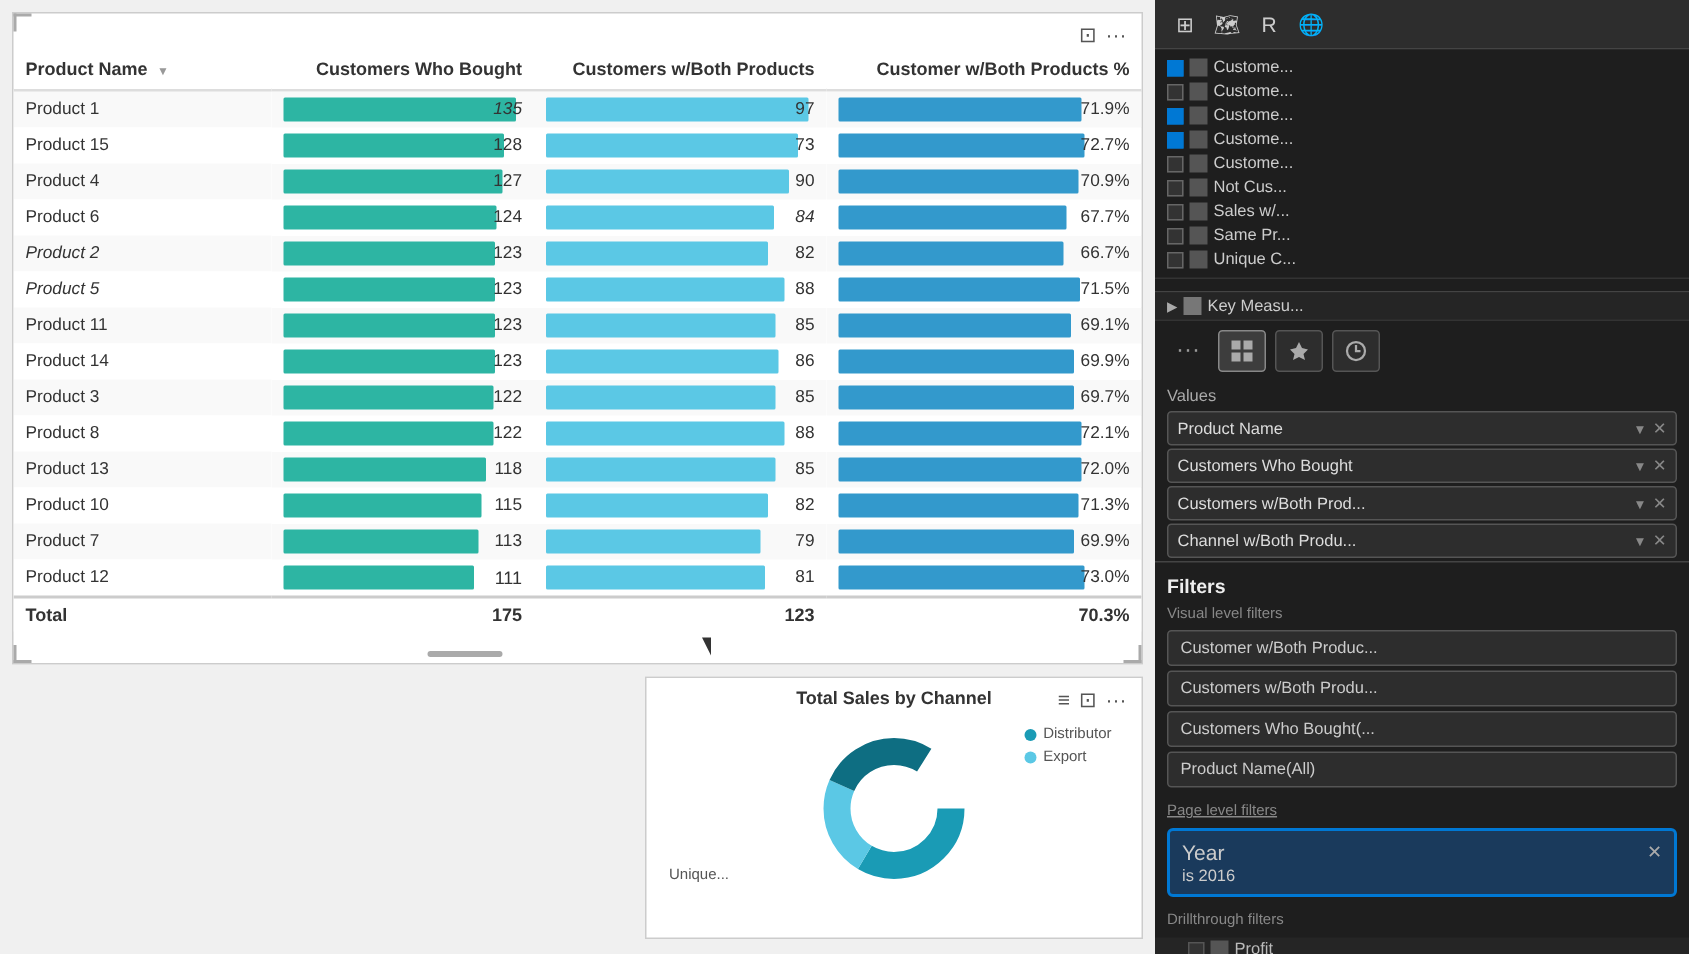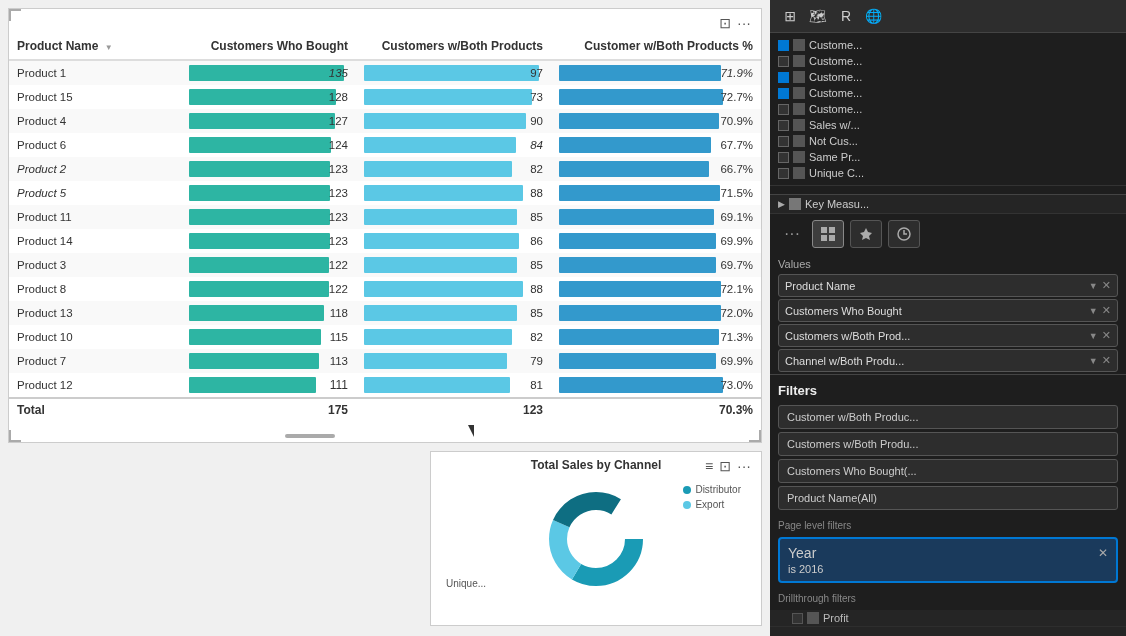--- a/index.html
+++ b/index.html
@@ -514,21 +514,21 @@
         <span style="position:absolute; right:0; font-size:11.5px; color:#333; z-index:1;font-style:italic;">135</span>
       </div>
     </td>
               <td style="padding: 3px 8px; position: relative;">
       <div style="position:relative; height:18px; display:flex; align-items:center;">
         <div style="position:absolute; left:0; top:1px; bottom:1px; width:175px; background:#5bc8e5; border-radius:1px;"></div>
         <span style="position:absolute; right:0; font-size:11.5px; color:#333; z-index:1;">97</span>
       </div>
     </td>
               <td style="padding: 3px 8px; position: relative;">
-      <div style="position:relative; height:18px; display:flex; align-items:center;font-style:italic;">
+      <div style="position:relative; height:18px; display:flex; align-items:center;">
         <div style="position:absolute; left:0; top:1px; bottom:1px; width:161.775px; background:#3399cc; border-radius:1px;"></div>
         <span style="position:absolute; right:0; font-size:11.5px; color:#333; z-index:1;">71.9%</span>
       </div>
     </td>
             </tr>
             <tr style="background: white;">
               <td style="font-style: normal;">Product 15</td>
               <td style="padding: 3px 8px; position: relative;">
       <div style="position:relative; height:18px; display:flex; align-items:center;">
         <div style="position:absolute; left:0; top:1px; bottom:1px; width:146.96296296296296px; background:#2db5a3; border-radius:1px;"></div>
@@ -879,26 +879,26 @@
       <span>Custome...</span>
     </div>
     <div class="checkbox-item">
       <div class="cb"></div>
       <div class="table-icon"></div>
       <span>Custome...</span>
     </div>
     <div class="checkbox-item">
       <div class="cb"></div>
       <div class="table-icon"></div>
-      <span>Sales w/...</span>
+      <span>Not Cus...</span>
     </div>
     <div class="checkbox-item">
       <div class="cb"></div>
       <div class="table-icon"></div>
-      <span>Not Cus...</span>
+      <span>Sales w/...</span>
     </div>
     <div class="checkbox-item">
       <div class="cb"></div>
       <div class="table-icon"></div>
       <span>Same Pr...</span>
     </div>
     <div class="checkbox-item">
       <div class="cb"></div>
       <div class="table-icon"></div>
       <span>Unique C...</span>
@@ -963,34 +963,35 @@
     <div class="field-pill">
       <span>Channel w/Both Produ...</span>
       <div class="field-pill-right">
         <span class="pill-chevron">▼</span>
         <span class="pill-x">✕</span>
       </div>
     </div>
 
     <div class="filters-section">
       <div class="filters-title">Filters</div>
+      <div class="filters-sublabel">Visual level filters</div>
       <div class="filter-pill">
         <span>Customer w/Both Produc...</span>
       </div>
       <div class="filter-pill">
         <span>Customers w/Both Produ...</span>
       </div>
       <div class="filter-pill">
         <span>Customers Who Bought(...</span>
       </div>
       <div class="filter-pill">
         <span>Product Name(All)</span>
       </div>
 
-      <div class="filters-sublabel" style="margin-top:8px;">Page level filters</div>
+      <div class="filters-sublabel" style="margin-top:8px;text-decoration:underline;">Page level filters</div>
 
       <div class="page-filter-box">
         <div class="page-filter-row">
           <span class="page-filter-label">Year</span>
           <span class="page-filter-x">✕</span>
         </div>
         <div class="page-filter-value">is 2016</div>
       </div>
 
       <div class="drillthrough-label">Drillthrough filters</div>

